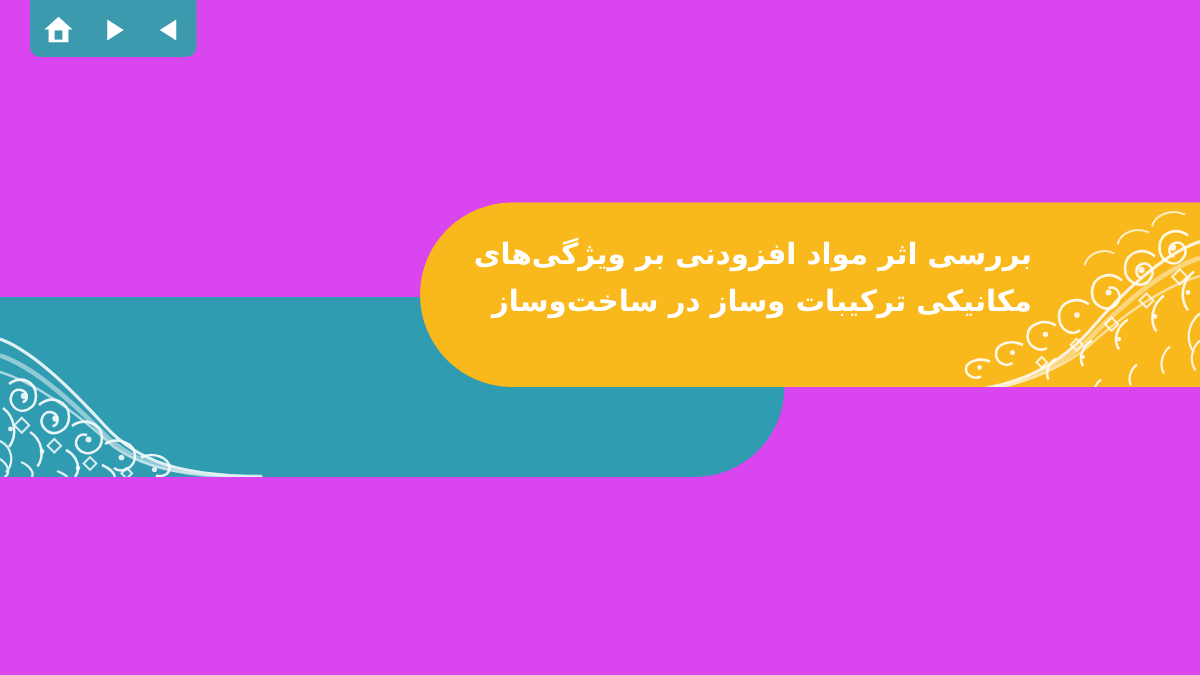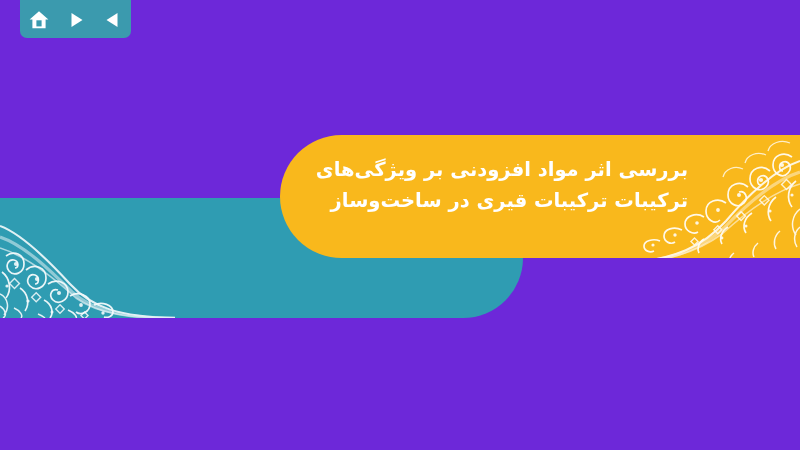--- a/index.html
+++ b/index.html
@@ -5,21 +5,21 @@
   html, body {
     margin: 0;
     padding: 0;
     background: #2b2b2b;
   }
   #slide {
     position: relative;
     width: 800px;
     height: 450px;
     overflow: hidden;
-    background: #6d28d9;
+    background: #d946ef;
     font-family: "DejaVu Sans", "Liberation Sans", sans-serif;
   }
 
   
   #nav-bar {
     position: absolute;
     left: 20px;
     top: -6px;
     width: 111px;
     height: 44px;
@@ -226,16 +226,16 @@
       <g fill="none" stroke="#ffffff" stroke-width="1.3" opacity="0.8">
         <path d="M170 8 C161 4 150 8 148 16"></path>
         <path d="M146 20 C137 16 127 20 125 28"></path>
         <path d="M123 34 C115 30 105 34 103 42"></path>
       </g>
     </svg>
   </div>
 
   <div id="title-block">
     <span class="title-line">بررسی اثر مواد افزودنی بر ویژگی‌های</span>
-    <span class="title-line">ترکیبات ترکیبات قیری در ساخت‌وساز</span>
+    <span class="title-line">مکانیکی ترکیبات وساز در ساخت‌وساز</span>
   </div>
 
 </div>
 
 </body></html>

